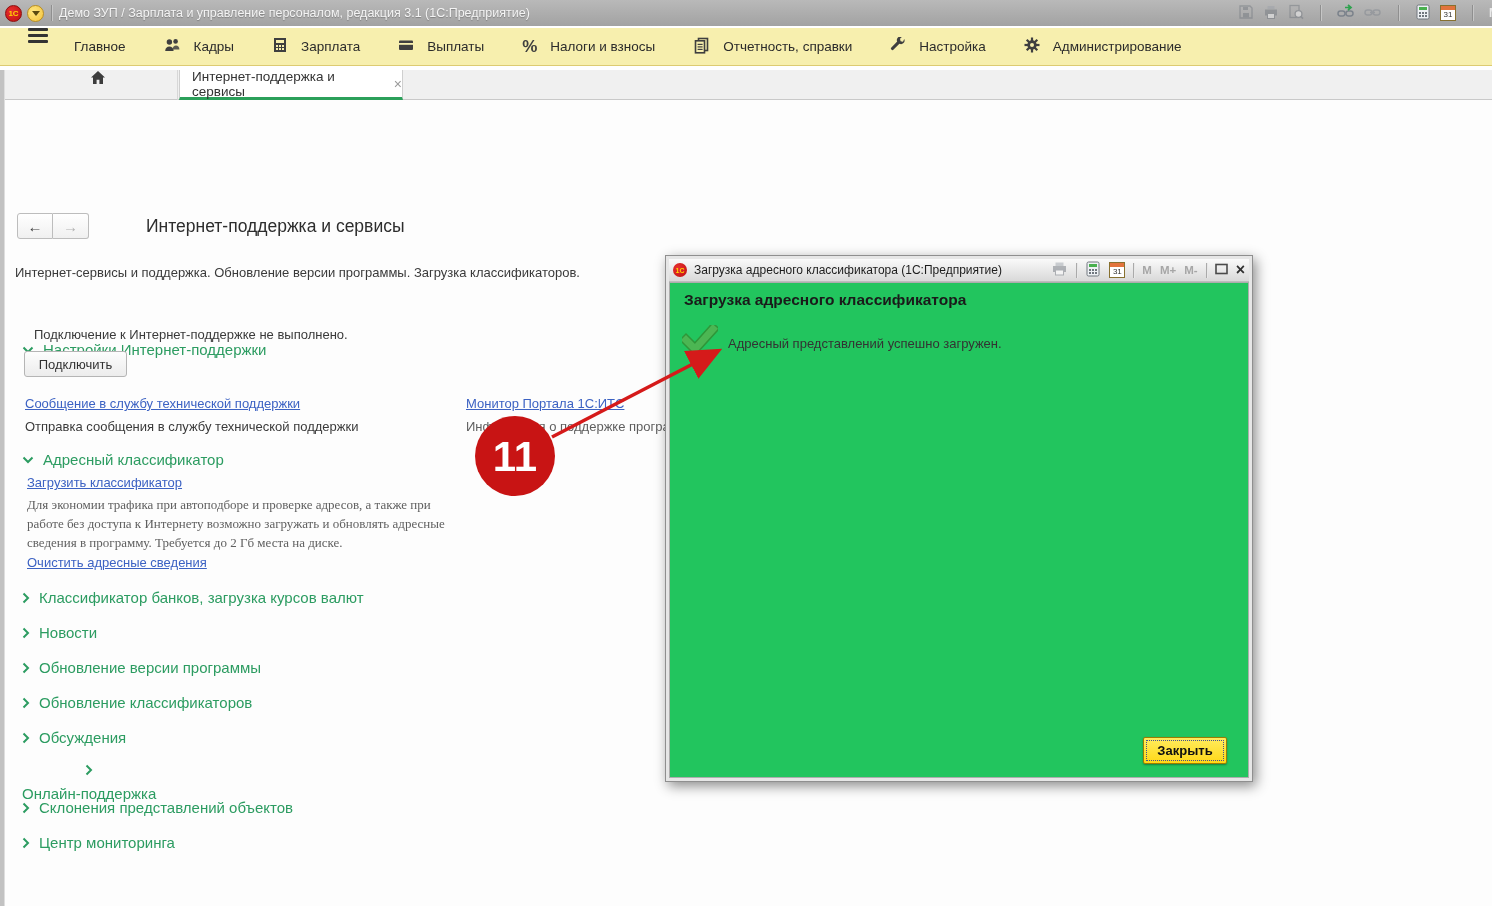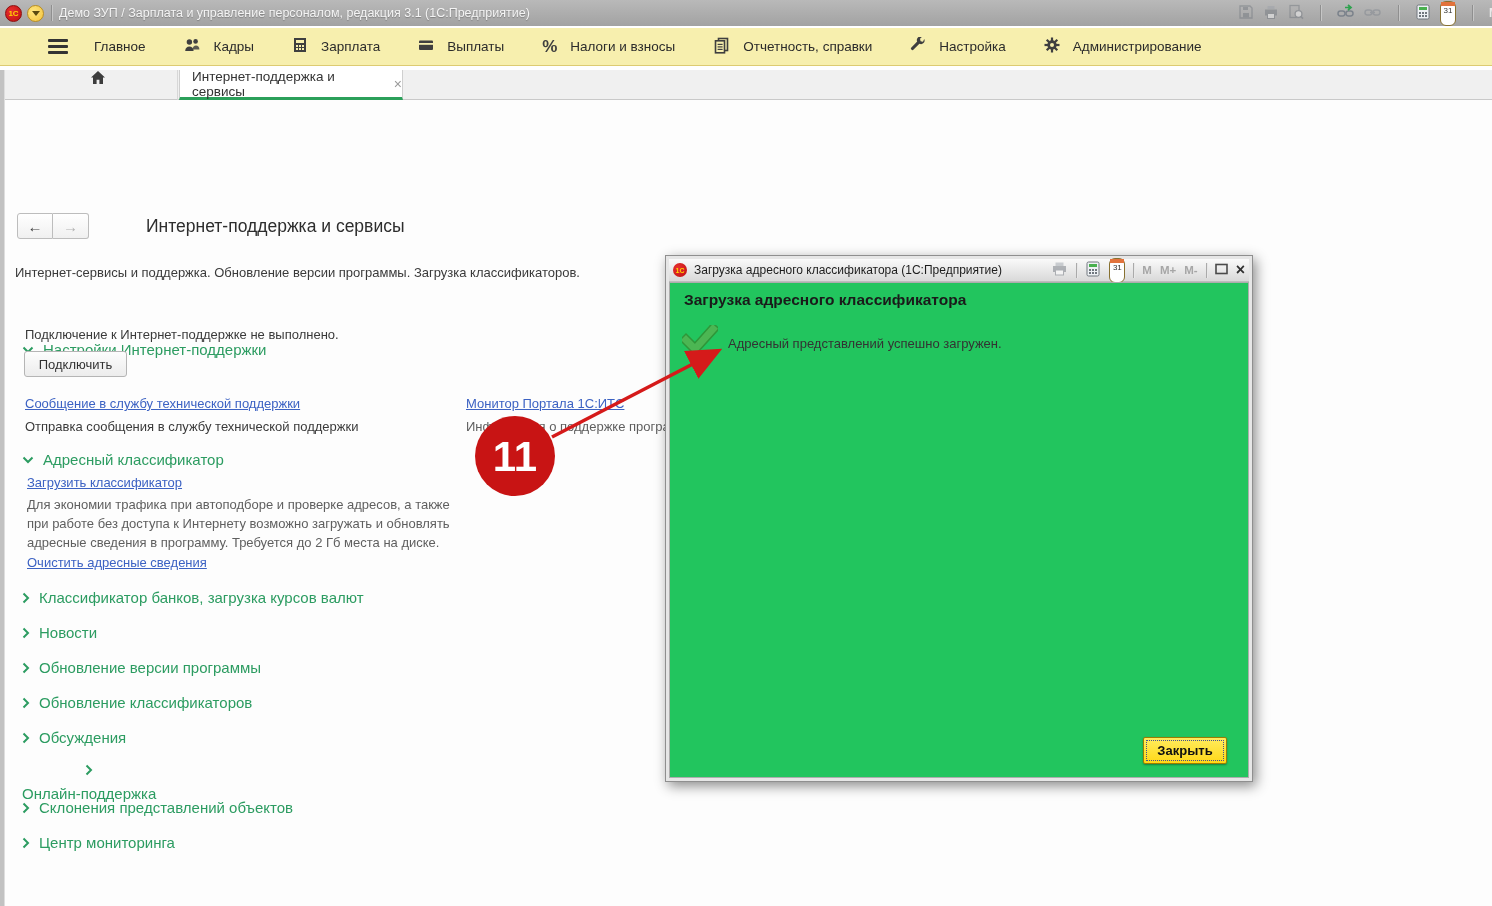--- a/index.html
+++ b/index.html
@@ -15,27 +15,27 @@
   .drop-btn{width:17px;height:17px;border-radius:50%;background:radial-gradient(circle at 35% 35%,#ffe680,#f3c33c);
     border:1px solid #b98e22;box-sizing:border-box;margin-left:5px;display:flex;align-items:center;justify-content:center;}
   .drop-caret{width:0;height:0;border-left:4px solid transparent;border-right:4px solid transparent;border-top:5px solid #5a4a10;}
   .tb-sep{width:1px;height:16px;background:#8f8f8f;margin:0 7px;box-shadow:1px 0 0 #c6c6c6;}
   .tb-title{color:#f4f4f4;text-shadow:0 1px 1px rgba(0,0,0,.25);font-size:12.5px;white-space:nowrap;}
   .tb-icons{position:absolute;right:0;top:0;height:26px;display:flex;align-items:center;gap:9px;overflow:hidden;padding-left:4px;}
   .tb-icons .dim{opacity:.45;}
   .mem-label{color:#e9e9e9;font-size:12px;font-weight:bold;margin-right:-7px;}
 
   
-  .cal-icon{width:16px;height:25px;background:#fff;border:1px solid #87702f;border-radius:6px;position:relative;box-sizing:border-box;flex:0 0 auto;}
+  .cal-icon{width:16px;height:16px;background:#fff;border:1px solid #87702f;border-radius:0;position:relative;box-sizing:border-box;flex:0 0 auto;}
   .cal-icon::before{content:"";position:absolute;left:0;top:0;right:0;height:4px;background:#e2733c;}
   .cal-day{position:absolute;left:0;right:0;top:4px;text-align:center;font-size:8px;line-height:10px;color:#333;}
 
   
   .menubar{position:absolute;left:0;top:28px;width:1492px;height:38px;background:#f7efae;
-    border-bottom:1px solid #ddcb72;display:flex;align-items:center;padding-left:48px;box-sizing:border-box;}
+    border-bottom:1px solid #ddcb72;display:flex;padding-left:28px;box-sizing:border-box;}
   .hamb{width:20px;height:15px;display:flex;flex-direction:column;justify-content:space-between;margin-right:26px;cursor:pointer;}
   .hamb i{display:block;height:3px;background:#333;border-radius:1px;}
   .menu-item{display:flex;align-items:center;gap:13px;margin-right:38px;cursor:pointer;white-space:nowrap;}
   .menu-item span.lbl{font-size:13.5px;color:#2b2b2b;}
   .pct{font-size:17px;font-weight:bold;color:#3f3f3f;}
 
   
   .tabbar{position:absolute;left:0;top:70px;width:1492px;height:30px;background:#f0f0f0;border-bottom:1px solid #c9c9c9;box-sizing:border-box;}
   .tab{position:absolute;top:0;height:30px;display:flex;align-items:center;box-sizing:border-box;cursor:pointer;}
   .tab-home{left:8px;width:170px;border-right:1px solid #d7d7d7;padding-left:10px;gap:12px;flex-direction:column;}
@@ -60,21 +60,21 @@
   .sec-head{position:absolute;display:flex;align-items:center;gap:9px;cursor:pointer;}
   .sec-head .t{font-size:15px;color:#2c9c61;}
   .plain{position:absolute;font-size:13px;color:#3a3a3a;}
   .gray{color:#5f5f5f;}
   a.lnk{font-size:13px;color:#3c62c3;text-decoration:underline;cursor:pointer;position:absolute;}
 
   .btn-light{position:absolute;left:24px;top:251px;width:103px;height:26px;background:linear-gradient(#fdfdfd,#ececec);
     border:1px solid #b5b5b5;border-radius:3px;font-size:13px;color:#333;cursor:pointer;
     display:flex;align-items:center;justify-content:center;box-sizing:border-box;}
 
-  .para{position:absolute;left:27px;top:395px;width:432px;font-size:13px;color:#5f5f5f;line-height:19px;}
+  .para{position:absolute;left:27px;top:395px;width:432px;font-size:13px;color:#5f5f5f;line-height:19px;font-family:Liberation Serif, serif;}
 
   
   .dialog{position:absolute;left:665px;top:255px;width:588px;height:527px;z-index:10;
     border:1px solid #8f8f8f;background:#e6e6e6;box-shadow:3px 4px 12px rgba(0,0,0,.45);
     box-sizing:border-box;padding:3px;display:flex;flex-direction:column;}
   .dlg-titlebar{height:22px;background:linear-gradient(#fafafa,#d9d9d9);border-bottom:1px solid #bcbcbc;
     display:flex;align-items:center;flex:0 0 auto;}
   .dlg-logo{width:14px;height:14px;border-radius:50%;background:radial-gradient(circle at 35% 35%,#e83030,#bf0f0f);
     color:#ffd400;font-size:7px;font-weight:bold;display:flex;align-items:center;justify-content:center;margin:0 7px 0 4px;flex:0 0 auto;}
   .dlg-title{font-size:12px;color:#1c1c1c;white-space:nowrap;overflow:hidden;}
@@ -254,21 +254,21 @@
 
     <div class="page-title">Интернет-поддержка и сервисы</div>
     <div class="page-subtitle">Интернет-сервисы и поддержка. Обновление версии программы. Загрузка классификаторов.</div>
 
     <div class="sec-head" style="left:22px;top:204px;margin-top:37px;">
       <svg width="12" height="8" viewBox="0 0 12 8">
           <polyline points="1.5,1.5 6,6 10.5,1.5" fill="none" stroke="#2c9c61" stroke-width="2"></polyline>
         </svg>
       <span class="t">Настройки Интернет-поддержки</span>
     </div>
-    <div class="plain" style="left:25px;top:227px;">Подключение к Интернет-поддержке не выполнено.</div>
+    <div class="plain" style="left:34px;top:227px;">Подключение к Интернет-поддержке не выполнено.</div>
     <button class="btn-light">Подключить</button>
 
     <a class="lnk" style="left:25px;top:296px;">Сообщение в службу технической поддержки</a>
     <div class="plain" style="left:25px;top:319px;">Отправка сообщения в службу технической поддержки</div>
 
     <a class="lnk" style="left:466px;top:296px;">Монитор Портала 1С:ИТС</a>
     <div class="plain gray" style="left:466px;top:319px;white-space:nowrap;">Информация о поддержке програ</div>
 
     <div class="sec-head" style="left:22px;top:351px;">
       <svg width="12" height="8" viewBox="0 0 12 8">

